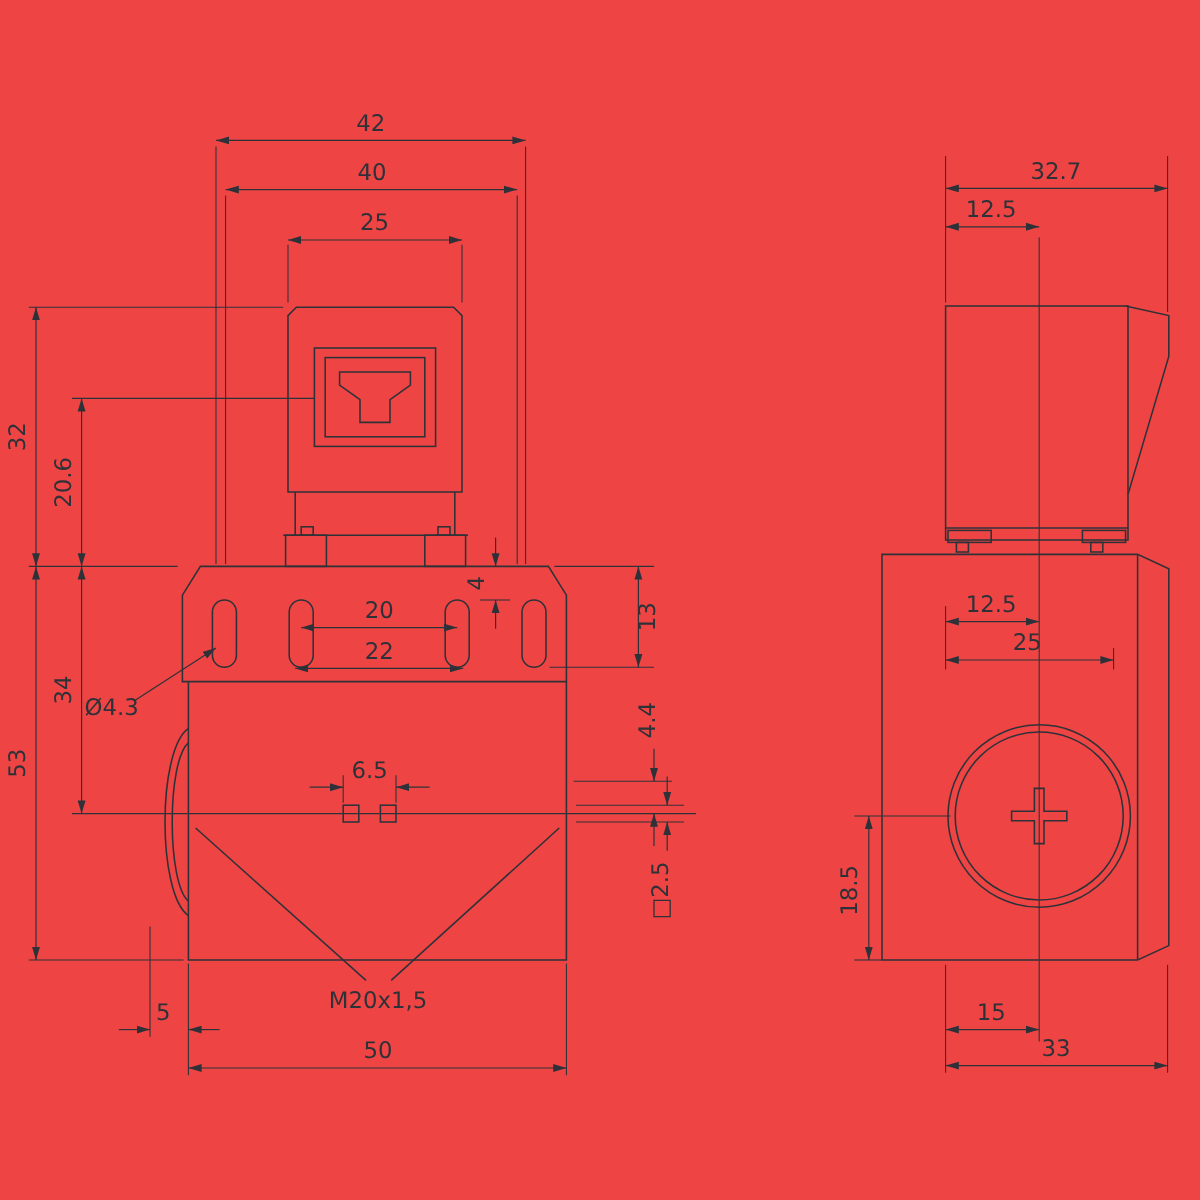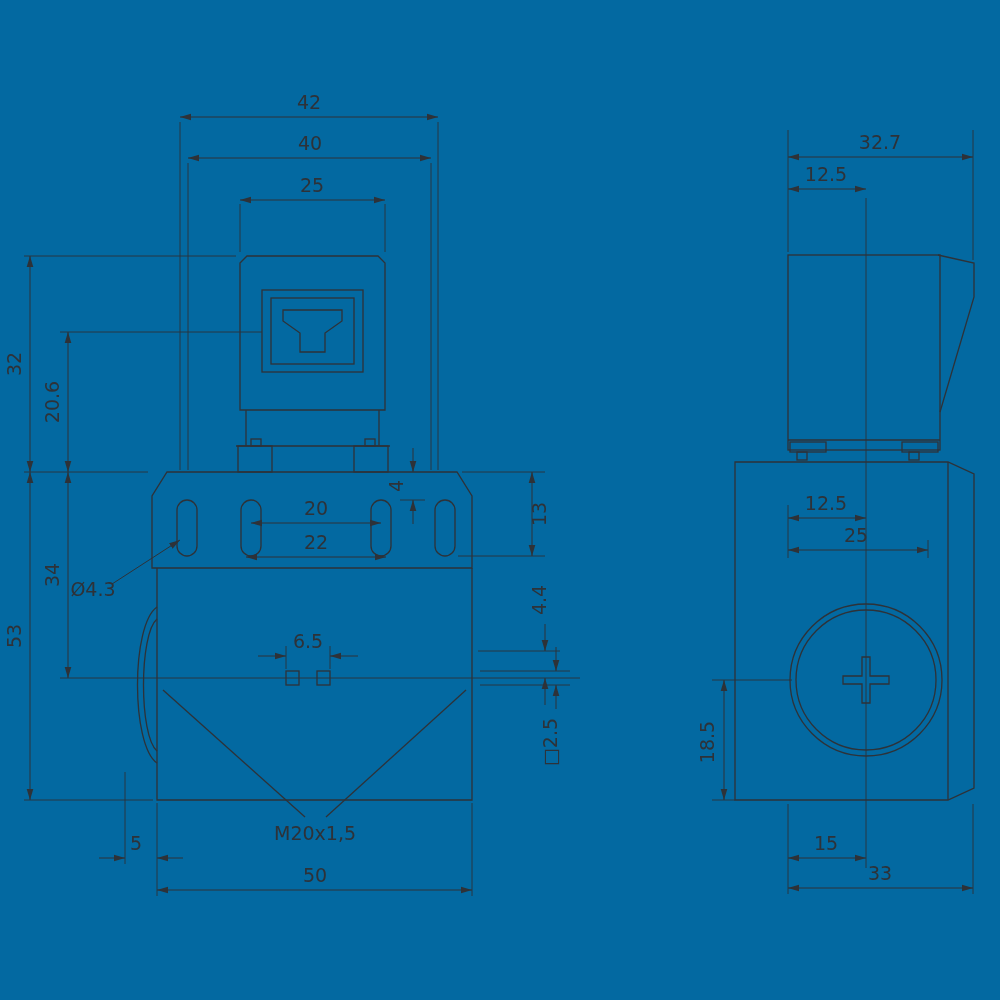--- a/index.html
+++ b/index.html
@@ -1,16 +1,16 @@
 <!DOCTYPE html>
 <html><head>
 <meta charset="utf-8">
 <style>
   html,body{margin:0;padding:0;background:#ffffff;}
-  .stage{width:1000px;height:1000px;position:relative;background:#0369a1;}
+  .stage{width:1000px;height:1000px;position:relative;background:#ef4444;}
   svg{display:block;}
   .o{fill:none;stroke:#2e3238;stroke-width:1.3;stroke-linejoin:miter;stroke-linecap:butt;}
   .d{fill:none;stroke:#2e3238;stroke-width:1;}
   .e{fill:none;stroke:#2e3238;stroke-width:0.9;}
   text{font-family:"DejaVu Sans",sans-serif;font-size:19px;fill:#2e3238;text-anchor:middle;}
 </style>
 </head>
 <body>
 
 <div class="stage">

